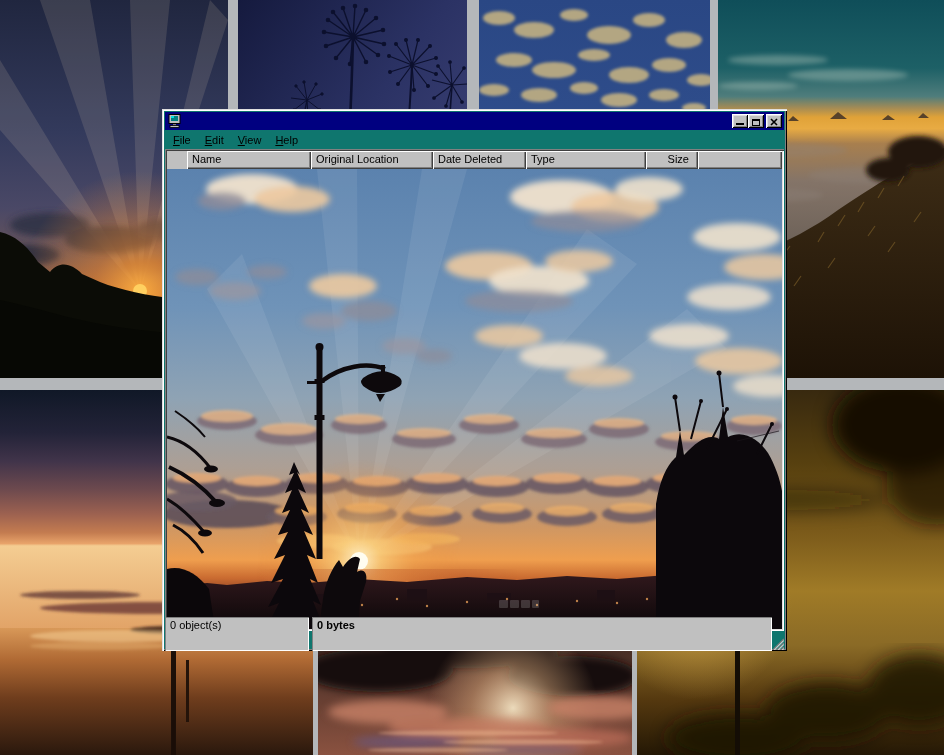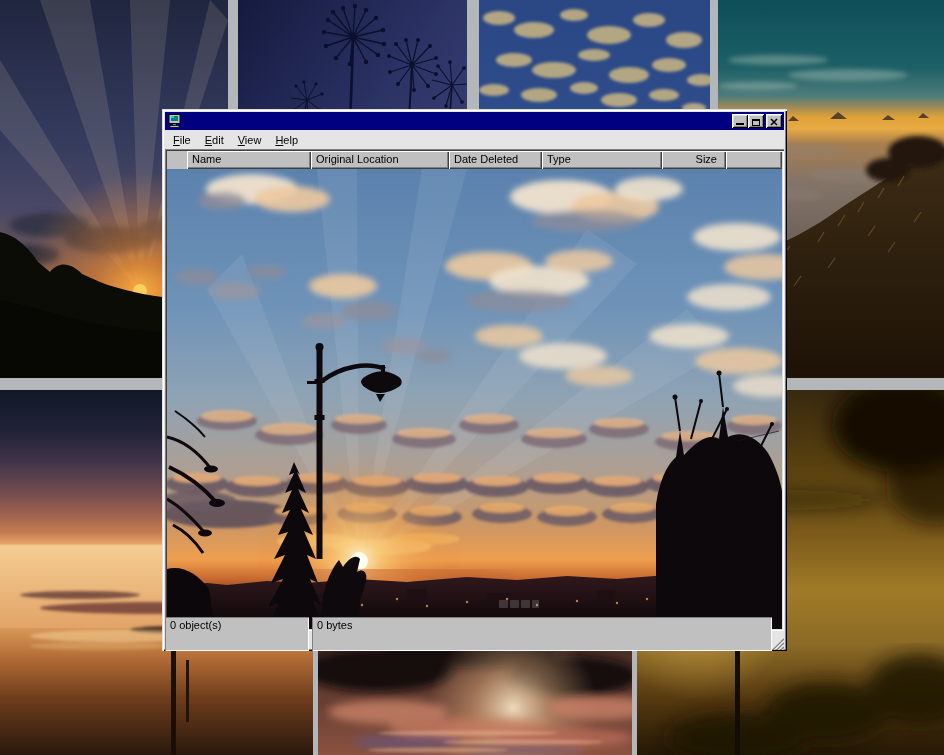--- a/index.html
+++ b/index.html
@@ -8,21 +8,21 @@
     background:#b4b7ba;
     font-family:"Liberation Sans", sans-serif;
     -webkit-font-smoothing:none;
   }
   .tile{position:absolute;overflow:hidden;}
   .tile svg{display:block;width:100%;height:100%;}
 
   
   .window{
     position:absolute;left:162px;top:109px;width:625px;height:542px;
-    background:#e5e5e5;
+    background:#0f766e;
     box-shadow: inset 1px 1px 0 #dfdfdf, inset 2px 2px 0 #ffffff,
                 inset -1px -1px 0 #000000, inset -2px -2px 0 #808080;
     padding:3px;box-sizing:border-box;
     display:flex;flex-direction:column;
   }
   .titlebar{
     height:18px;background:#000080;display:flex;align-items:center;
     padding:1px 2px;box-sizing:border-box;flex:0 0 18px;
   }
   .titlebar .title{color:#fff;font-size:11px;font-weight:bold;margin-left:3px;flex:1;}
@@ -63,21 +63,21 @@
   .lv-body{flex:1;position:relative;overflow:hidden;}
   .lv-body svg{display:block;width:100%;height:100%;}
 
   .statusbar{height:20px;flex:0 0 20px;display:flex;align-items:flex-end;position:relative;padding-top:3px;box-sizing:border-box;}
   .spanel{
     height:34px;background:#c0c0c0;font-size:11px;color:#000;line-height:16px;
     padding-left:5px;box-sizing:border-box;
     box-shadow: inset 1px 1px 0 #808080, inset -1px -1px 0 #ffffff;
   }
   .spanel.objects{width:144px;margin-right:3px;}
-  .spanel.bytes{flex:1;margin-right:12px;}
+  .spanel.bytes{flex:1;margin-right:12px;font-weight:bold;}
   .grip{position:absolute;right:0;bottom:1px;width:13px;height:13px;}
 </style>
 </head>
 <body>
 
 <div class="tile" style="left:0;top:0;width:228px;height:378px">
 <svg viewBox="0 0 228 378" preserveAspectRatio="none">
   <defs>
     <linearGradient id="aSky" x1="0" y1="0" x2="0" y2="1">
       <stop offset="0" stop-color="#20263f"></stop>
@@ -434,24 +434,24 @@
   <div class="menubar">
     <span class="menu-item"><u>F</u><span>ile</span></span>
     <span class="menu-item"><u>E</u><span>dit</span></span>
     <span class="menu-item"><u>V</u><span>iew</span></span>
     <span class="menu-item"><u>H</u><span>elp</span></span>
   </div>
 
   <div class="listview">
     <div class="lv-header">
       <div class="hcell" style="width:124px">Name</div>
-      <div class="hcell" style="width:138px">Original Location</div>
+      <div class="hcell" style="width:122px">Original Location</div>
       <div class="hcell" style="width:93px">Date Deleted</div>
       <div class="hcell" style="width:120px">Type</div>
-      <div class="hcell size" style="width:64px">Size</div>
+      <div class="hcell size" style="width:52px">Size</div>
       <div class="hcell filler"></div>
     </div>
 
     <div class="lv-body">
     <svg viewBox="0 0 615 460" preserveAspectRatio="none">
       <defs>
         <linearGradient id="wSky" x1="0" y1="0" x2="0" y2="1">
           <stop offset="0" stop-color="#5b82ae"></stop>
               <stop offset=".3" stop-color="#6f93b8"></stop>
           <stop offset=".5" stop-color="#8fa3b4"></stop>

